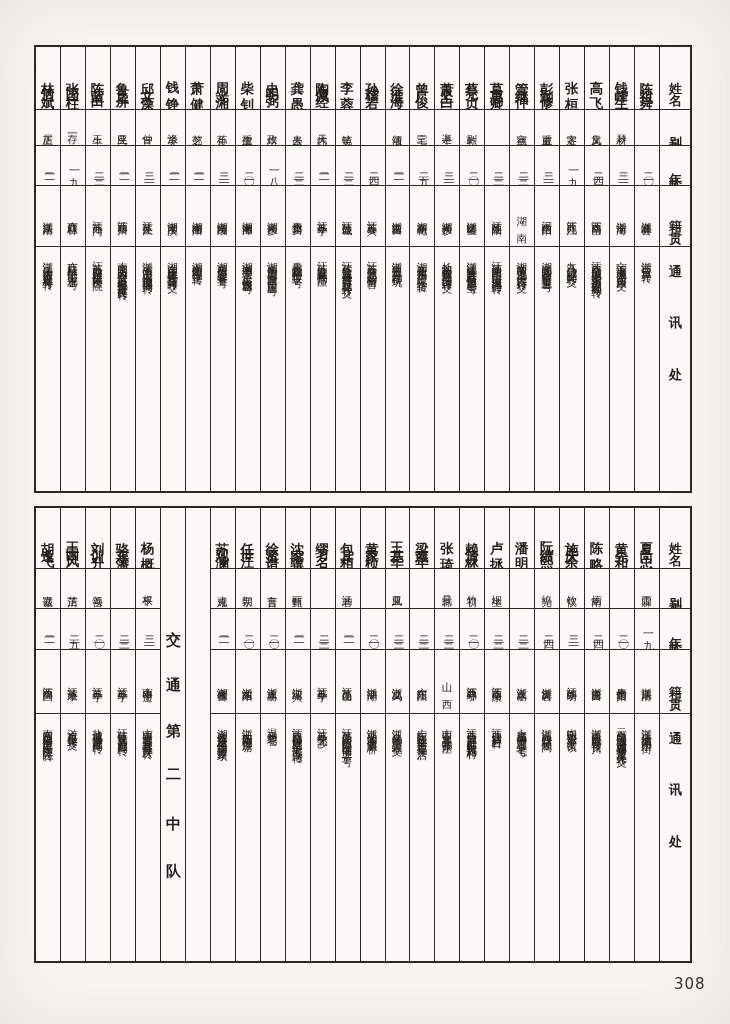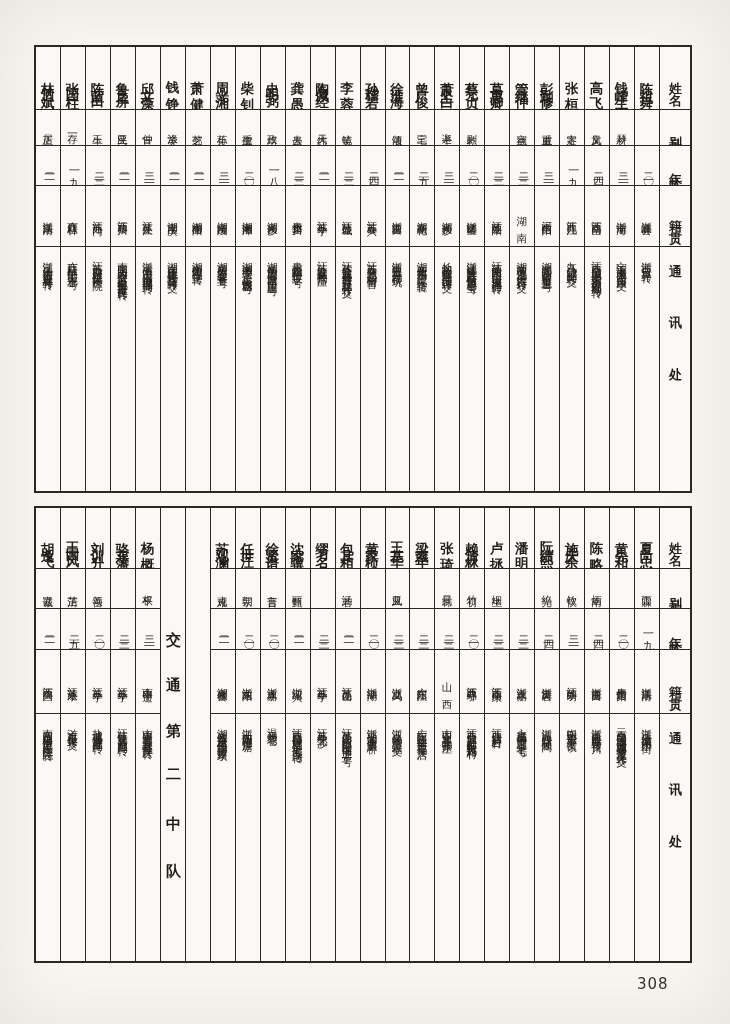--- a/index.html
+++ b/index.html
@@ -79,21 +79,21 @@
   
   .blank-col   { }
   .divider-col { align-items:center; justify-content:center; display:flex; }
   .divider-text{
     font-size:15px; font-weight:bold;
     letter-spacing:3.1em; margin-inline-end:-3.1em;
   }
 
   .page-number {
     position:absolute;
-    left:637px; top:975px;
+    left:674px; top:975px;
     font-size:15px; color:#34302a;
     letter-spacing:1px;
   }
 </style>
 </head>
 <body>
 
 <div class="page">
 
   <div class="dir-table upper">

